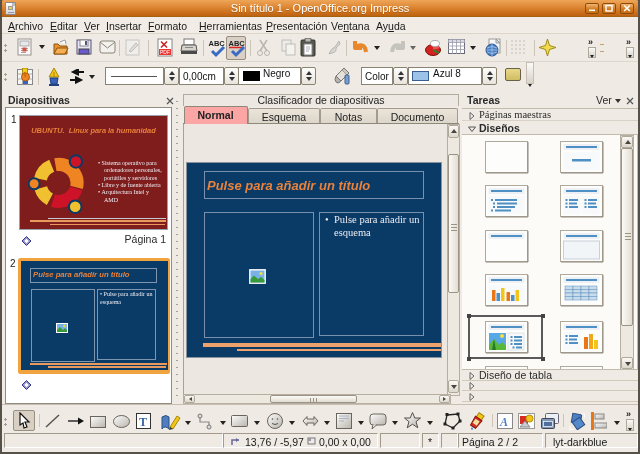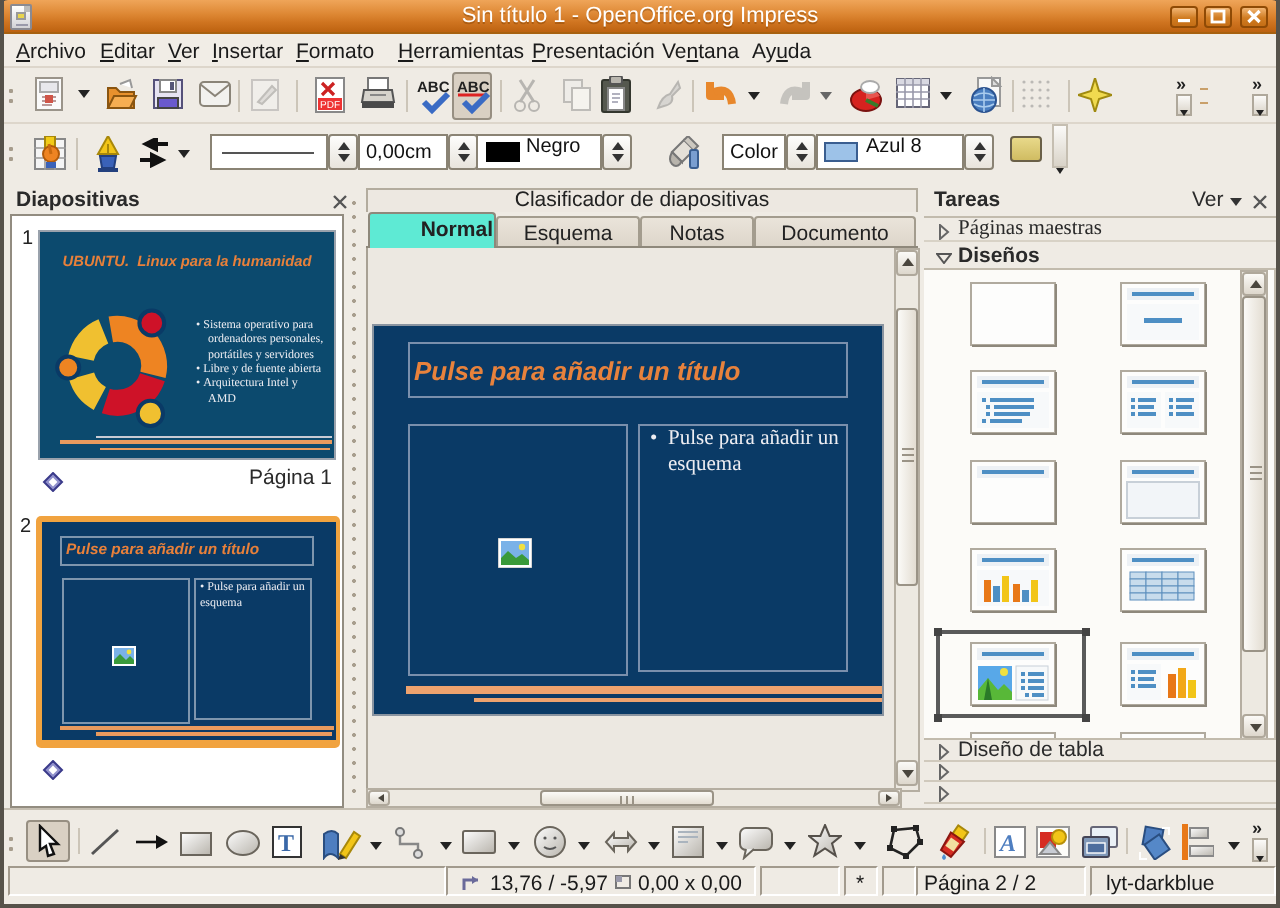--- a/index.html
+++ b/index.html
@@ -301,21 +301,21 @@
 </div>
 
 <div id="leftpanel" class="ab" style="left:2px;top:90px;width:180px;height:314px;">
   <div class="ab" style="left:6px;top:4px;font-size:10.5px;font-weight:bold;color:#2A2A2A;">Diapositivas</div>
   <svg class="ab" style="left:164px;top:7px;" width="8" height="8">
       <path d="M1 1 L7 7 M7 1 L1 7" stroke="#555" stroke-width="1.2"></path>
     </svg>
   <div class="ab" style="left:3px;top:17px;width:167px;height:297px;background:#FFF;border:1px solid #928C80;"></div>
 
   <div class="ab" style="left:9px;top:24px;font-size:10px;color:#222;">1</div>
-  <div class="ab" style="left:18px;top:26px;width:147px;height:113px;background:#0c4a6e;box-shadow:0 0 0 1px #9AA2AC;">
+  <div class="ab" style="left:18px;top:26px;width:147px;height:113px;background:#7f1d1d;box-shadow:0 0 0 1px #9AA2AC;">
     <div class="ab" style="left:6px;top:10px;width:135px;text-align:center;font-size:7.4px;font-weight:bold;font-style:italic;color:#E8803A;white-space:nowrap;">UBUNTU.&nbsp; Linux para la humanidad</div>
     <svg class="ab" style="left:4px;top:33px;" width="62" height="65">
       <g fill="none" stroke-width="13">
       <path d="M 52.5 38.4 A 18.5 18.5 0 0 0 31.4 15.7" stroke="#EE8422"></path>
       <path d="M 27.7 16.7 A 18.5 18.5 0 0 0 16.5 30.1" stroke="#F0C030"></path>
       <path d="M 16.8 39.0 A 18.5 18.5 0 0 0 25.9 50.2" stroke="#F0C030"></path>
       <path d="M 28.9 51.5 A 18.5 18.5 0 0 0 52.2 39.6" stroke="#CE1228"></path>
       </g>
       <circle cx="51.9" cy="12.5" r="6.2" fill="#CE1228" stroke="#0A3A66" stroke-width="2"></circle>
       <circle cx="10.1" cy="34.8" r="5.5" fill="#EE8422" stroke="#0A3A66" stroke-width="2"></circle>
@@ -364,21 +364,21 @@
 <div id="centerpanel" class="ab" style="left:183px;top:90px;width:277px;height:314px;">
   <div class="ab" style="left:0;top:4px;width:276px;height:12px;background:#EDE8E1;border:1px solid #B3AC9E;border-bottom:none;text-align:center;font-size:10.5px;color:#222;">
       <div style="position:relative;top:-1px;">Clasificador de diapositivas</div>
     </div>
 
   <div class="ab" style="left:0;top:16px;width:276px;height:18px;">
     <div class="ab" style="left:65px;top:2px;width:72px;height:16px;background:linear-gradient(#EAE4DA,#DCD5C9);border:1px solid #A39C8E;border-bottom:none;border-radius:2px 2px 0 0;text-align:center;font-size:10.5px;color:#222;line-height:16px;">Esquema</div>
     <div class="ab" style="left:137px;top:2px;width:57px;height:16px;background:linear-gradient(#EAE4DA,#DCD5C9);border:1px solid #A39C8E;border-bottom:none;border-radius:2px 2px 0 0;text-align:center;font-size:10.5px;color:#222;line-height:16px;">Notas</div>
     <div class="ab" style="left:194px;top:2px;width:81px;height:16px;background:linear-gradient(#EAE4DA,#DCD5C9);border:1px solid #A39C8E;border-bottom:none;border-radius:2px 2px 0 0;text-align:center;font-size:10.5px;color:#222;line-height:16px;">Documento</div>
     <div class="ab" style="left:0;top:17px;width:276px;height:1px;background:#8E887B;"></div>
-    <div class="ab" style="left:0.5px;top:0px;width:64px;height:18px;background:#5eead4;border:1px solid #8E887B;border-bottom:none;border-radius:2px 2px 0 0;text-align:right;font-size:10.5px;font-weight:bold;color:#222;line-height:17px;">Normal</div>
+    <div class="ab" style="left:0.5px;top:0px;width:64px;height:18px;background:#fca5a5;border:1px solid #8E887B;border-bottom:none;border-radius:2px 2px 0 0;text-align:center;font-size:10.5px;font-weight:bold;color:#222;line-height:17px;">Normal</div>
   </div>
 
   <div class="ab" style="left:0;top:34px;width:263.5px;height:270px;background:#ECE8E1;border-left:1px solid #A8A194;"></div>
 
   <div class="ab" style="left:4px;top:73px;width:254px;height:194px;background:#0A3A66;box-shadow:0 0 0 1px #8A94A0;">
     <div class="ab" style="left:17px;top:8px;width:220px;height:28px;border:1px solid rgba(150,165,190,0.8);"></div>
     <div class="ab" style="left:20px;top:15px;font-size:13px;font-weight:bold;font-style:italic;color:#E8823C;white-space:nowrap;">Pulse para añadir un título</div>
     <div class="ab" style="left:17px;top:49px;width:110px;height:126px;border:1px solid rgba(150,165,190,0.8);"></div>
     <div class="ab" style="left:132px;top:49px;width:105px;height:124px;border:1px solid rgba(150,165,190,0.8);"></div>
     <div class="ab" style="left:138px;top:51px;width:98px;font-size:10.5px;line-height:1.2;color:#EDEDF2;font-family:'Liberation Serif',serif;">

